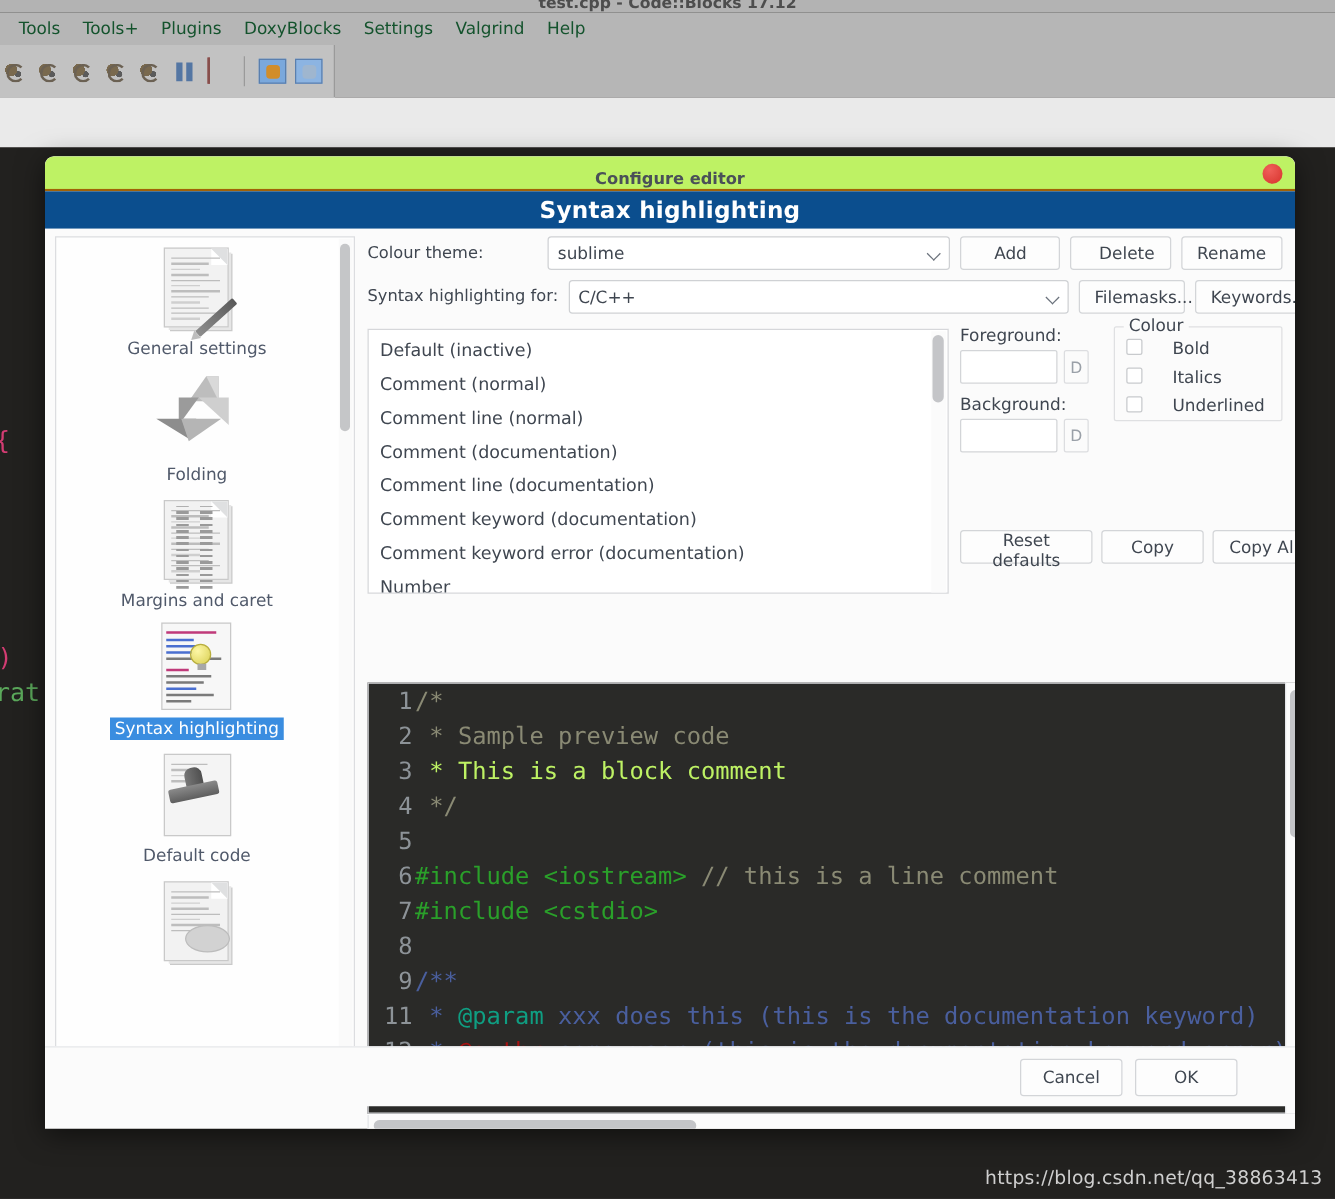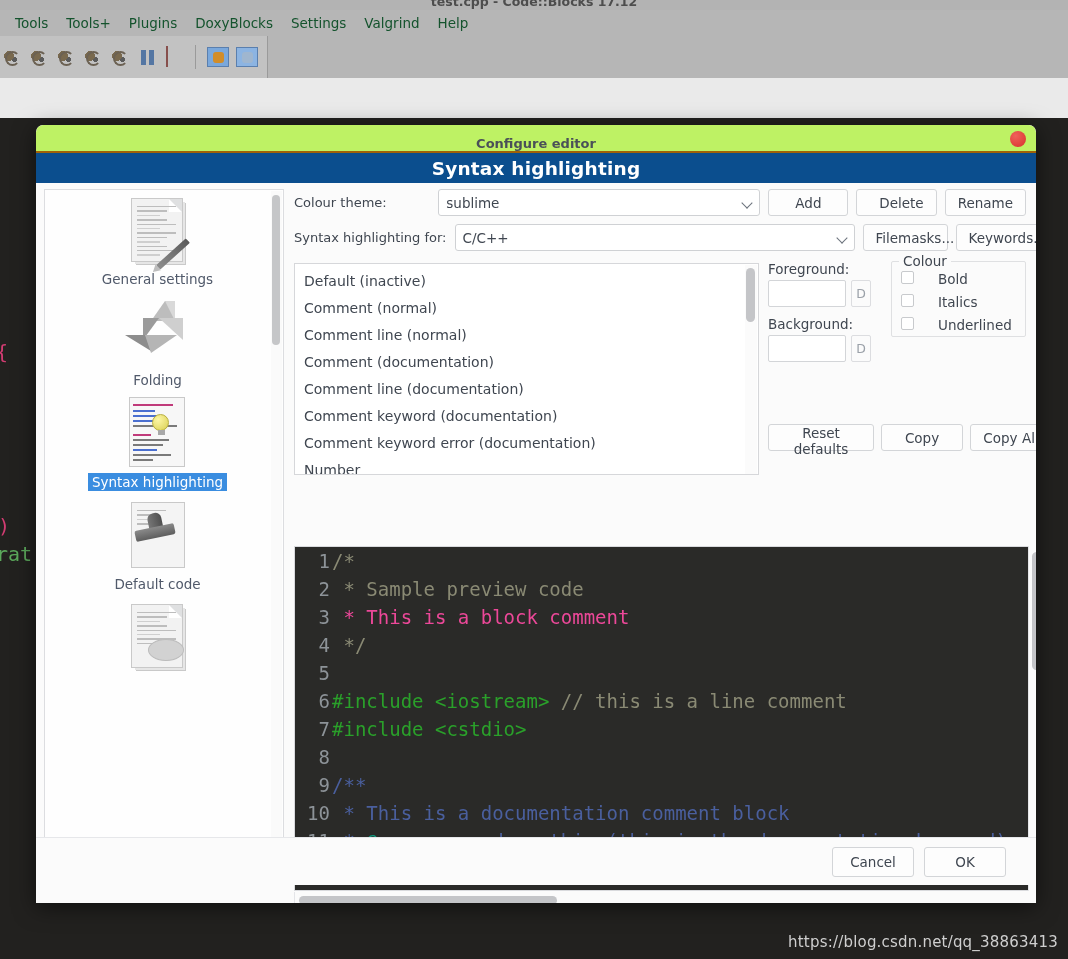--- a/index.html
+++ b/index.html
@@ -318,21 +318,21 @@
   .pv-vtrack { position:absolute; right:0; top:0; width:16px; height:345px; background:#fbfbfb; border-left:1px solid #e4e5e8; }
   .pv-vthumb { position:absolute; right:3px; top:6px; width:9px; height:118px; background:#c4c5c8; border-radius:5px; }
   .pv-htrack { position:absolute; left:0; bottom:0; width:750px; height:17px; background:#fbfbfb; border:1px solid #e4e5e8; border-top:none; }
   .pv-hthumb { position:absolute; left:4px; top:4px; width:258px; height:9px; background:#c4c5c8; border-radius:5px; }
 
   
   .footer {
     position:absolute; left:0; bottom:0; width:1000px; height:48px;
     background:#fbfbfb; border-top:1px solid #e6e7ea;
     display:flex; align-items:center; justify-content:flex-end; gap:10px;
-    padding-right:30px;
+    padding-right:46px;
   }
   .footer .btn { height:30px; min-width:82px; }
 </style>
 </head>
 <body>
 
 <div id="app-bg">
 
   <div class="titlebar">
     <div class="titlebar-text">test.cpp - Code::Blocks 17.12</div>
@@ -424,20 +424,43 @@
           <div class="ico-origami">
               <span class="p1"></span>
               <span class="p2"></span>
               <span class="p3"></span>
               <span class="p4"></span>
             </div>
         </div>
         <div class="sb-label">Folding</div>
       </div>
 
+      <div class="sb-item">
+        <div class="sb-icon">
+          <div class="ico-doc">
+            <div class="ico-lines">
+                <i></i>
+                <i></i>
+                <i></i>
+                <i></i>
+                <i></i>
+                <i></i>
+                <i></i>
+                <i></i>
+                <i></i>
+                <i></i>
+                <i></i>
+                <i></i>
+              </div>
+            <div class="ico-stripes"></div>
+              <div class="ico-stripes r"></div>
+          </div>
+        </div>
+        <div class="sb-label">Margins and caret</div>
+      </div>
 
       <div class="sb-item">
         <div class="sb-icon">
           <div class="ico-syntax">
             <span class="ln" style="top:6px;width:40px;background:#c03a7a;"></span>
             <span class="ln" style="top:12px;width:22px;background:#4a6fd0;"></span>
             <span class="ln" style="top:17px;width:30px;background:#4a6fd0;"></span>
             <span class="ln" style="top:22px;width:26px;background:#4a6fd0;"></span>
             <span class="ln" style="top:27px;width:44px;background:#7a7a7a;"></span>
             <span class="ln" style="top:36px;width:18px;background:#c03a7a;"></span>
@@ -563,28 +586,27 @@
       <div class="btn-row3">
         <button class="btn" style="width:106px;">Reset defaults</button>
         <button class="btn" style="width:82px;">Copy</button>
         <button class="btn" style="width:82px;">Copy All</button>
       </div>
 
       <div class="preview-wrap">
         <div class="preview" id="code-preview" style="background: rgb(42, 42, 40);">
             <div class="code-line"><span class="lnum" style="color: rgb(141, 147, 152);">1</span><span class="ctext"><span style="color: rgb(138, 138, 116);">/*</span></span></div>
             <div class="code-line"><span class="lnum" style="color: rgb(141, 147, 152);">2</span><span class="ctext"><span style="color: rgb(138, 138, 116);"> * Sample preview code</span></span></div>
-            <div class="code-line"><span class="lnum" style="color: rgb(141, 147, 152);">3</span><span class="ctext"><span style="color: #ec4899;"> * This is a block comment</span></span></div>
+            <div class="code-line"><span class="lnum" style="color: rgb(141, 147, 152);">3</span><span class="ctext"><span style="color: #bef264;"> * This is a block comment</span></span></div>
             <div class="code-line"><span class="lnum" style="color: rgb(141, 147, 152);">4</span><span class="ctext"><span style="color: rgb(138, 138, 116);"> */</span></span></div>
             <div class="code-line"><span class="lnum" style="color: rgb(141, 147, 152);">5</span><span class="ctext"><span style="color: rgb(138, 138, 116);"></span></span></div>
             <div class="code-line"><span class="lnum" style="color: rgb(141, 147, 152);">6</span><span class="ctext"><span style="color: rgb(42, 160, 42);">#include &lt;iostream&gt;</span><span style="color: rgb(138, 138, 116);"> // this is a line comment</span></span></div>
             <div class="code-line"><span class="lnum" style="color: rgb(141, 147, 152);">7</span><span class="ctext"><span style="color: rgb(42, 160, 42);">#include &lt;cstdio&gt;</span></span></div>
             <div class="code-line"><span class="lnum" style="color: rgb(141, 147, 152);">8</span><span class="ctext"><span style="color: rgb(138, 138, 116);"></span></span></div>
             <div class="code-line"><span class="lnum" style="color: rgb(141, 147, 152);">9</span><span class="ctext"><span style="color: rgb(74, 95, 158);">/**</span></span></div>
-            <div class="code-line"><span class="lnum" style="color: rgb(141, 147, 152);">10</span><span class="ctext"><span style="color: rgb(74, 95, 158);"> * This is a documentation comment block</span></span></div>
             <div class="code-line"><span class="lnum" style="color: rgb(141, 147, 152);">11</span><span class="ctext"><span style="color: rgb(74, 95, 158);"> * </span><span style="color: rgb(15, 158, 130);">@param</span><span style="color: rgb(74, 95, 158);"> xxx does this (this is the documentation keyword)</span></span></div>
             <div class="code-line"><span class="lnum" style="color: rgb(141, 147, 152);">12</span><span class="ctext"><span style="color: rgb(74, 95, 158);"> * </span><span style="color: rgb(166, 18, 18);">@authr</span><span style="color: rgb(74, 95, 158);"> some user (this is the documentation keyword error)</span></span></div>
             <div class="code-line"><span class="lnum" style="color: rgb(141, 147, 152);">13</span><span class="ctext"><span style="color: rgb(74, 95, 158);"> */</span></span></div>
           </div>
         <div class="pv-vtrack">
           <div class="pv-vthumb"></div>
         </div>
         <div class="pv-htrack">
           <div class="pv-hthumb"></div>
         </div>

